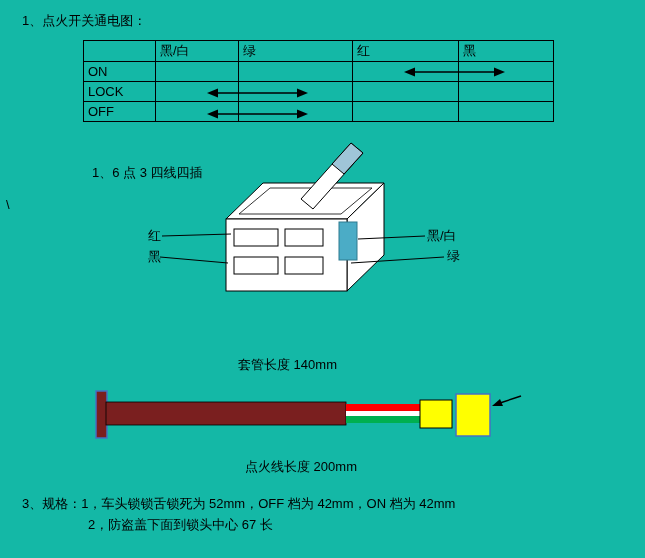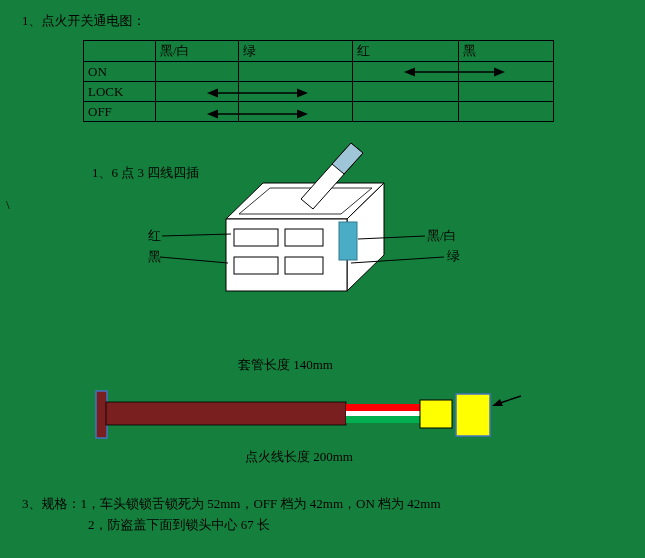--- a/index.html
+++ b/index.html
@@ -1,17 +1,17 @@
 <!DOCTYPE html>
 <html><head>
 <meta charset="utf-8">
 <style>
   html,body{margin:0;padding:0;background:#fff;}
-  .page{position:relative;width:645px;height:558px;background:#15803d;
-        font-family:Liberation Serif, serif;color:#000;overflow:hidden;}
+  .page{position:relative;width:645px;height:558px;background:#14b8a6;
+        font-family:Liberation Sans, sans-serif;color:#000;overflow:hidden;}
   .txt{position:absolute;font-size:13px;line-height:1.2;white-space:pre;color:#000;}
   .sw-table{position:absolute;left:83px;top:40px;border-collapse:collapse;table-layout:fixed;}
   .sw-table td{border:1px solid #000;font-size:13px;padding:0 4px;vertical-align:middle;white-space:pre;}
   .svg-layer{position:absolute;left:0;top:0;pointer-events:none;}
 </style>
 </head>
 <body>
 
 <div class="page">
 
@@ -108,18 +108,18 @@
 
   <div class="txt" style="left:92px;top:165px">1、6 点 3 四线四插</div>
   <div class="txt" style="left:6px;top:197px">\</div>
 
   <div class="txt" style="left:148px;top:228px">红</div>
   <div class="txt" style="left:148px;top:249px">黑</div>
   <div class="txt" style="left:427px;top:228px">黑/白</div>
   <div class="txt" style="left:447px;top:248px">绿</div>
 
   <div class="txt" style="left:238px;top:357px">套管长度 140mm</div>
-  <div class="txt" style="left:245px;top:449px">点火线长度 200mm</div>
+  <div class="txt" style="left:245px;top:459px">点火线长度 200mm</div>
 
   <div class="txt" style="left:22px;top:496px">3、规格：1，车头锁锁舌锁死为 52mm，OFF 档为 42mm，ON 档为 42mm</div>
   <div class="txt" style="left:88px;top:517px">2，防盗盖下面到锁头中心 67 长</div>
 
 </div>
 
 </body></html>

